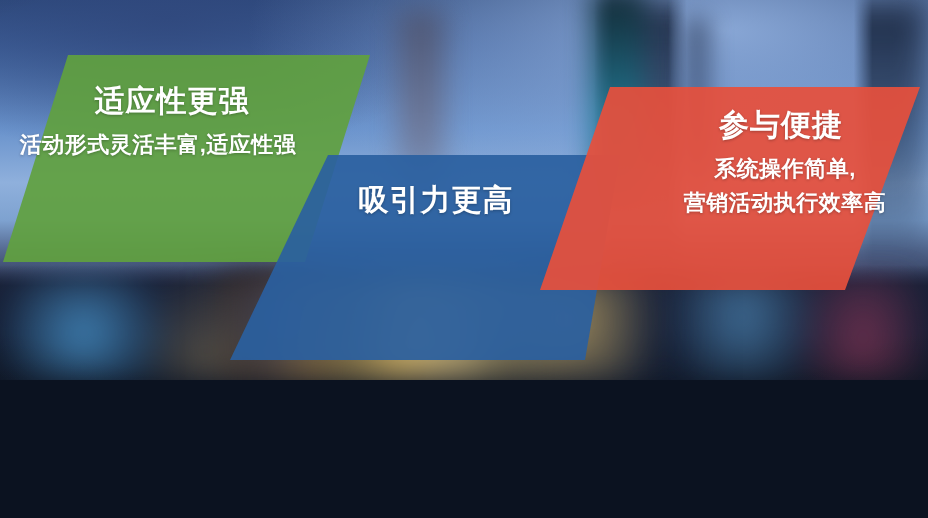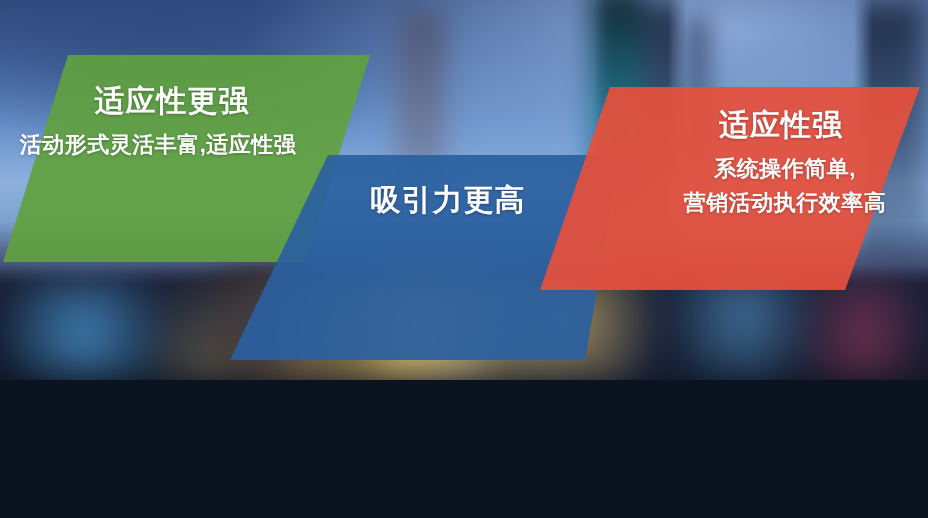--- a/index.html
+++ b/index.html
@@ -154,21 +154,21 @@
   #panel-green .title-wrap { left: 22px; top: 46px; width: 300px; }
   #panel-green .sub-wrap   { left: 8px; top: 88px; width: 300px; }
 
   
   #panel-blue { left: 210px; top: 140px; width: 420px; height: 240px; }
   #panel-blue .shape {
     background: #2a5fa0;
     opacity: .92;
     clip-path: polygon(118px 15px, 410px 15px, 375px 220px, 20px 220px);
   }
-  #panel-blue .title-wrap { left: 88px; top: 45px; width: 300px; }
+  #panel-blue .title-wrap { left: 76px; top: 45px; width: 300px; }
   #panel-blue .sub-wrap   { left: 78px; top: 88px; width: 300px; }
 
   
   #panel-red { left: 520px; top: 70px; width: 408px; height: 240px; }
   #panel-red .shape {
     background: #e6503c;
     opacity: .93;
     clip-path: polygon(90px 17px, 400px 17px, 325px 220px, 20px 220px);
   }
   #panel-red .title-wrap { left: 116px; top: 40px; width: 290px; }
@@ -203,21 +203,21 @@
   <div class="panel" id="panel-blue">
     <div class="shape"></div>
     <div class="text title-wrap">
       <div class="p-title">吸引力更高</div>
     </div>
   </div>
 
   <div class="panel" id="panel-red">
     <div class="shape"></div>
     <div class="text title-wrap">
-      <div class="p-title">适应性强</div>
+      <div class="p-title">参与便捷</div>
     </div>
     <div class="text sub-wrap">
       <div class="p-sub">系统操作简单,</div>
       <div class="p-sub">营销活动执行效率高</div>
     </div>
   </div>
 
 </div>
 
 </body></html>

